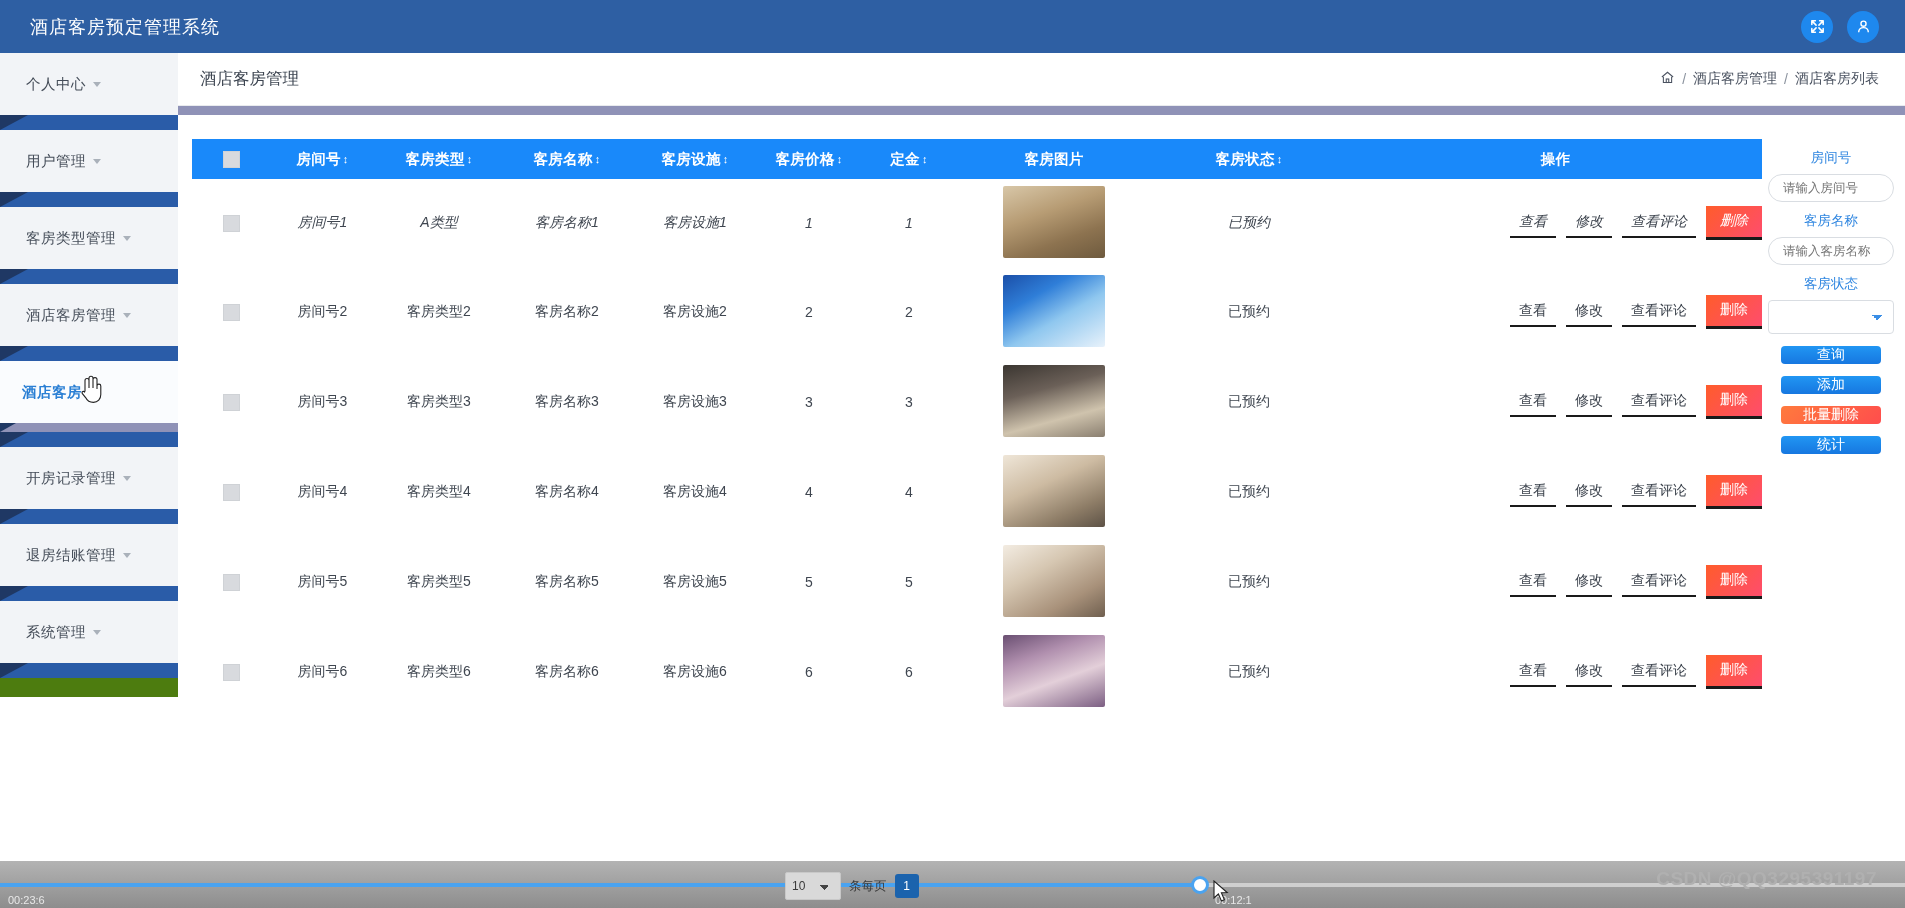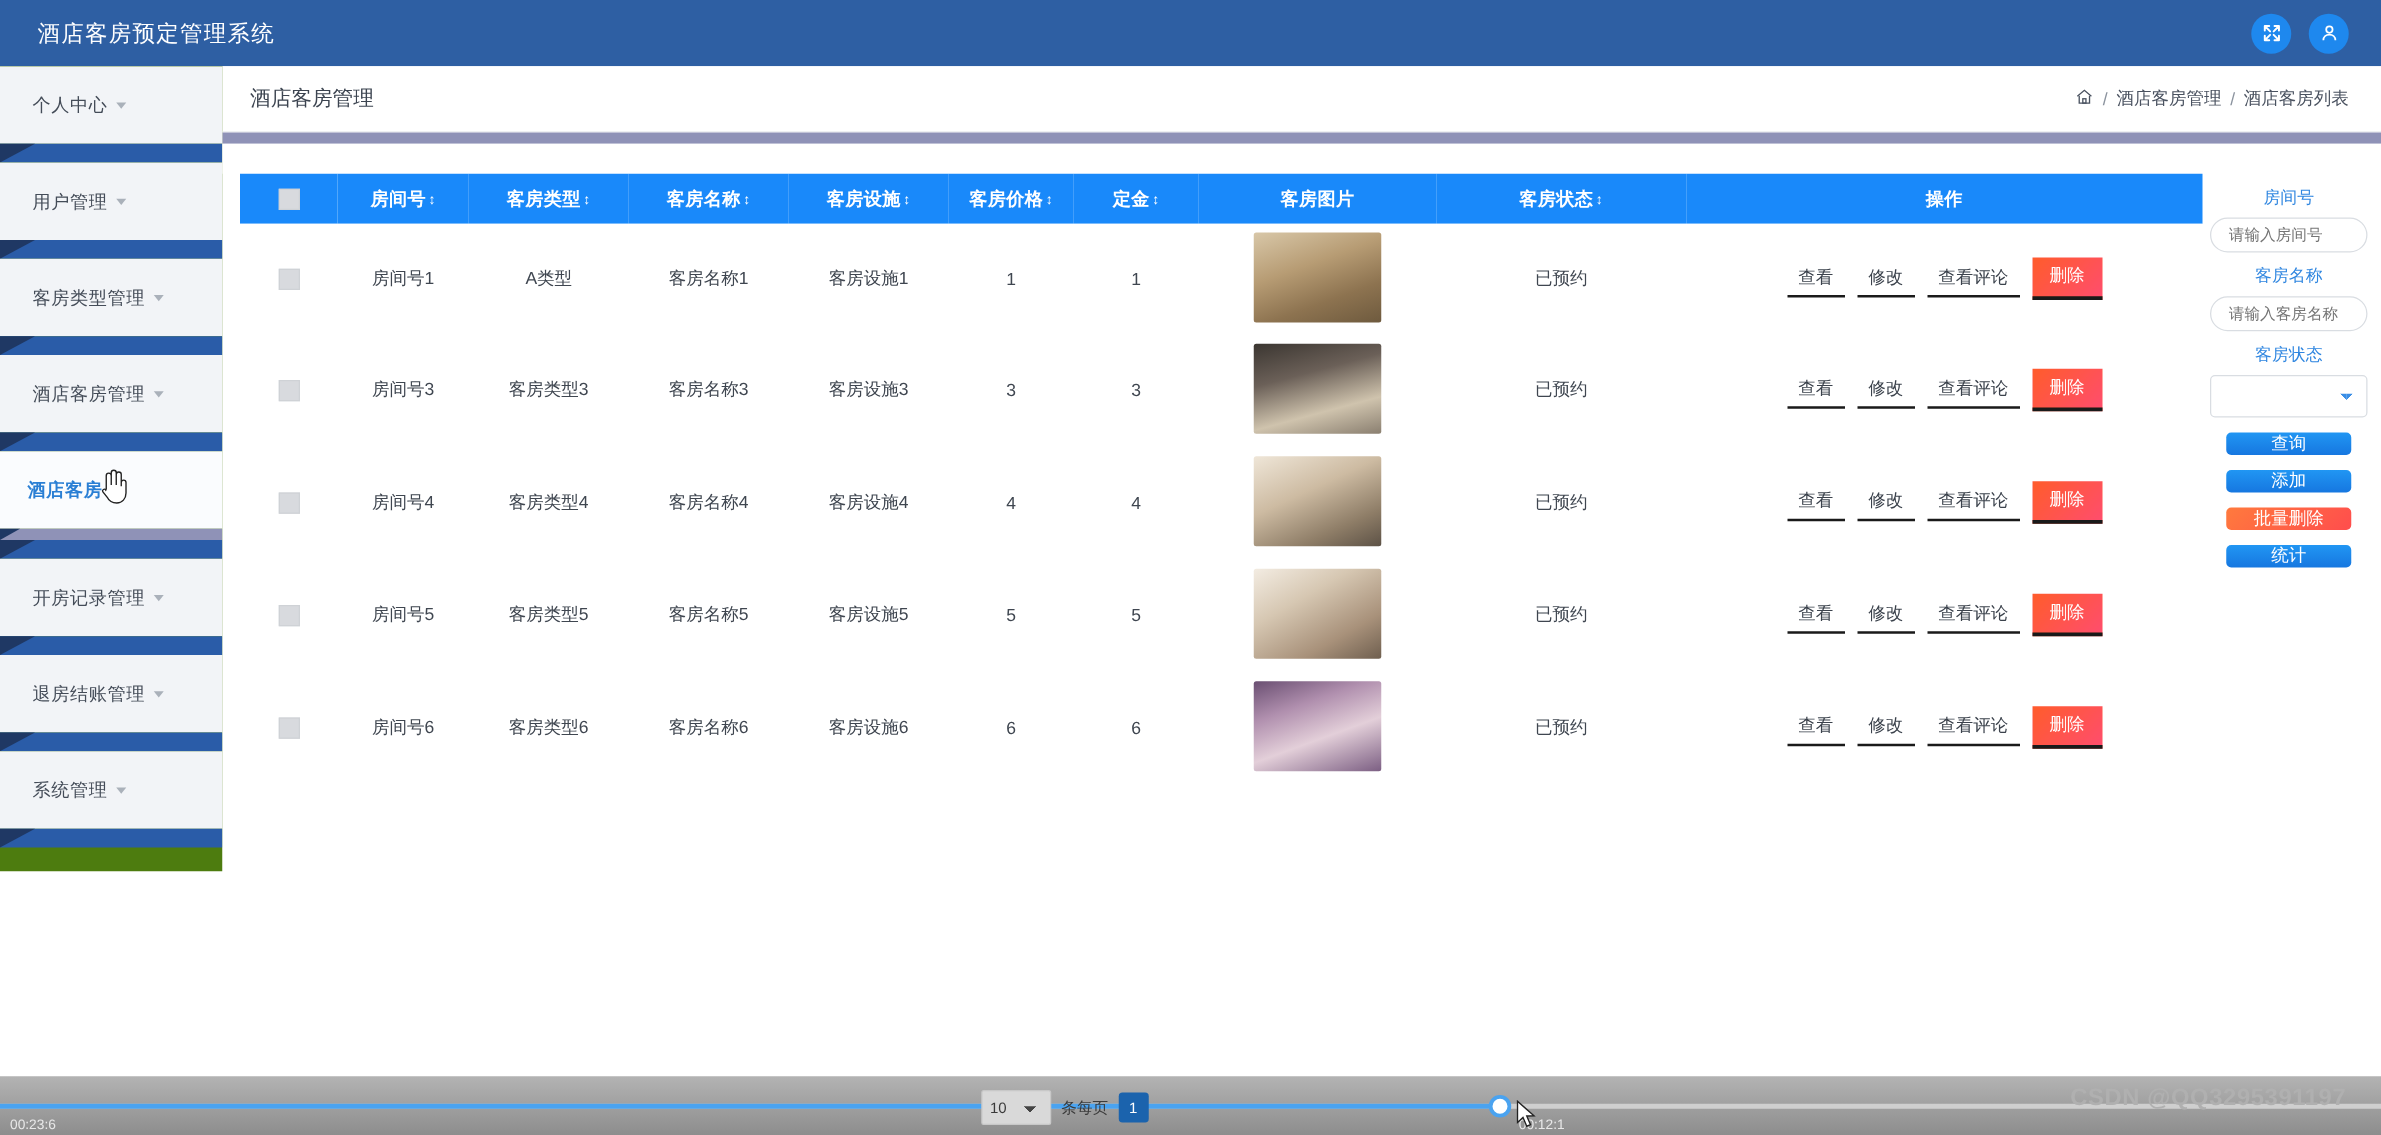--- a/index.html
+++ b/index.html
@@ -81,21 +81,21 @@
   }
   table.grid tbody td {
     font-size: 14px; color: #3f4650; text-align: center; vertical-align: middle;
     background: #fff; border: none;
   }
   tr.band td { background: #e3f3f7; }
   .rowthumb {
     width: 102px; height: 72px; display:inline-block; border-radius:2px;
     background-size: cover; background-position:center;
   }
-  .ops { display:flex; align-items:center; justify-content:center; gap: 10px; }
+  .ops { display:flex; align-items:center; justify-content:flex-end; gap: 10px; }
   .op-link {
     font-size: 14px; color:#3b424c; border-bottom: 2px solid #1a1a1a;
     padding: 4px 9px 5px; cursor:pointer; white-space:nowrap;
   }
   .op-del {
     font-size: 14px; color:#fff; padding: 6px 14px 7px;
     background: linear-gradient(135deg,#ff5c2b,#ff4d6d);
     border-bottom: 3px solid #1a1a1a; cursor:pointer; white-space:nowrap;
   }
 
@@ -278,29 +278,48 @@
               <th><span>客房名称</span><span class="sortc">↕</span></th>
               <th><span>客房设施</span><span class="sortc">↕</span></th>
               <th><span>客房价格</span><span class="sortc">↕</span></th>
               <th><span>定金</span><span class="sortc">↕</span></th>
               <th><span>客房图片</span></th>
               <th><span>客房状态</span><span class="sortc">↕</span></th>
               <th><span>操作</span></th>
             </tr>
           </thead>
         <tbody id="body-rows">
-            <tr class="band" style="height: 88px;">
+            <tr class="band" style="height: 88px; font-style: italic;">
               <td><span class="cell-check"></span></td>
               <td>房间号1</td>
               <td>A类型</td>
               <td>客房名称1</td>
               <td>客房设施1</td>
               <td>1</td>
               <td>1</td>
               <td><span class="rowthumb" style="background: linear-gradient(160deg, rgb(216, 199, 168) 0%, rgb(183, 156, 116) 38%, rgb(141, 115, 80) 70%, rgb(110, 90, 62) 100%);"></span></td>
+              <td>已预约</td>
+              <td>
+                <div class="ops">
+                  <span class="op-link">查看</span>
+                  <span class="op-link">修改</span>
+                  <span class="op-link">查看评论</span>
+                  <span class="op-del">删除</span>
+                </div>
+              </td>
+            </tr>
+            <tr class="" style="height: 90px;">
+              <td><span class="cell-check"></span></td>
+              <td>房间号2</td>
+              <td>客房类型2</td>
+              <td>客房名称2</td>
+              <td>客房设施2</td>
+              <td>2</td>
+              <td>2</td>
+              <td><span class="rowthumb" style="background: linear-gradient(150deg, rgb(27, 79, 168) 0%, rgb(47, 126, 216) 30%, rgb(143, 199, 239) 58%, rgb(232, 242, 251) 100%);"></span></td>
               <td>已预约</td>
               <td>
                 <div class="ops">
                   <span class="op-link">查看</span>
                   <span class="op-link">修改</span>
                   <span class="op-link">查看评论</span>
                   <span class="op-del">删除</span>
                 </div>
               </td>
             </tr>

